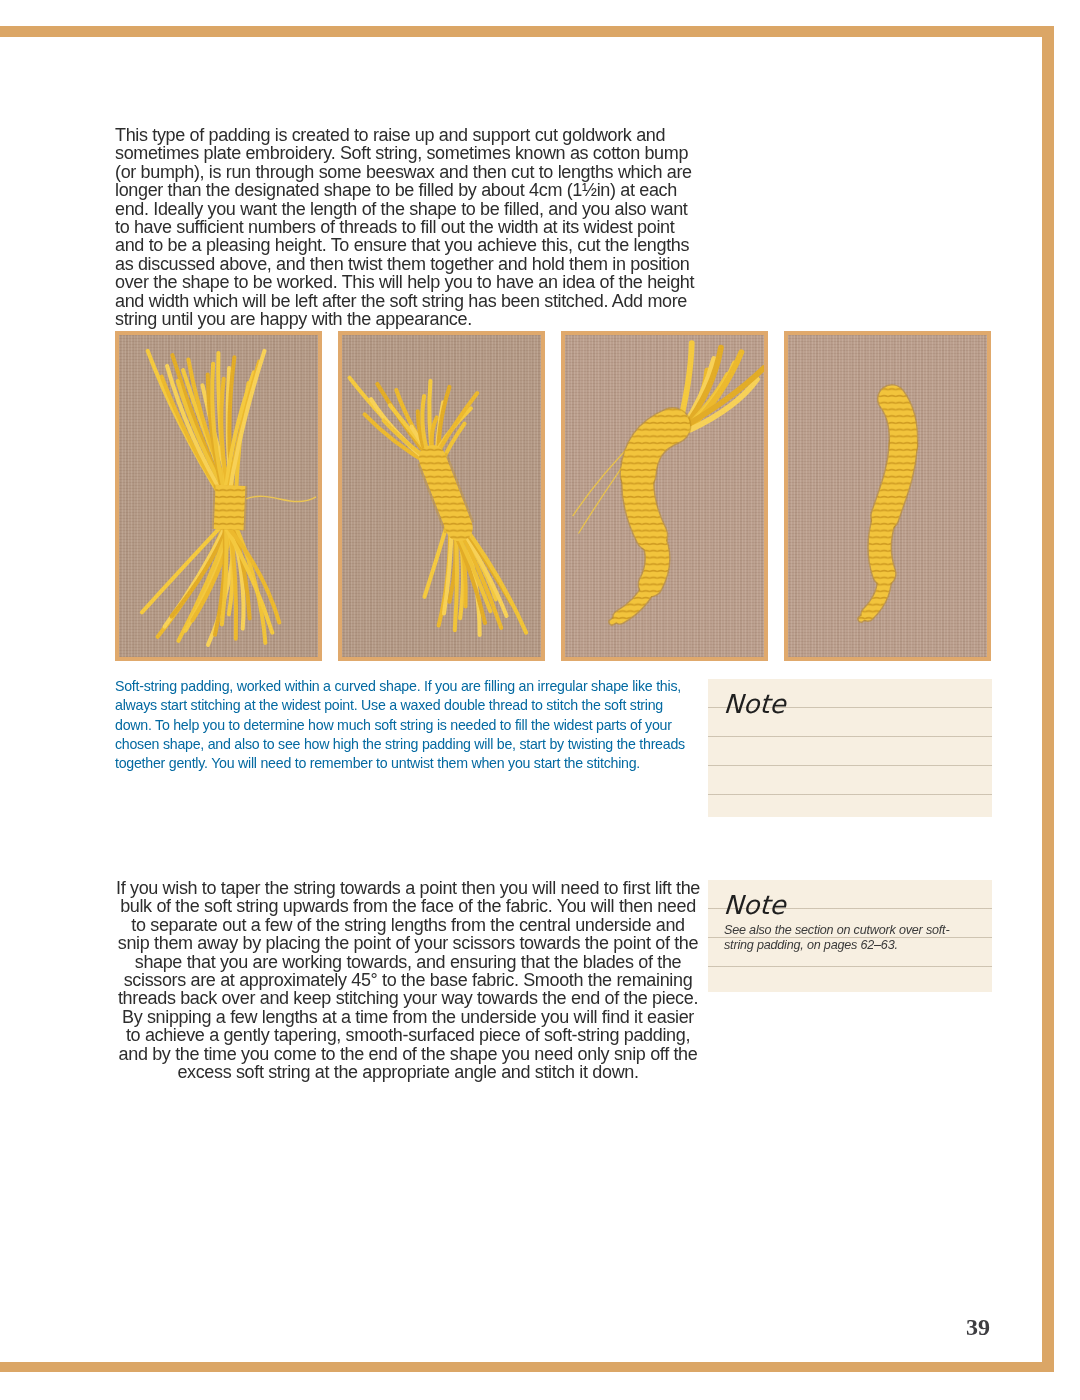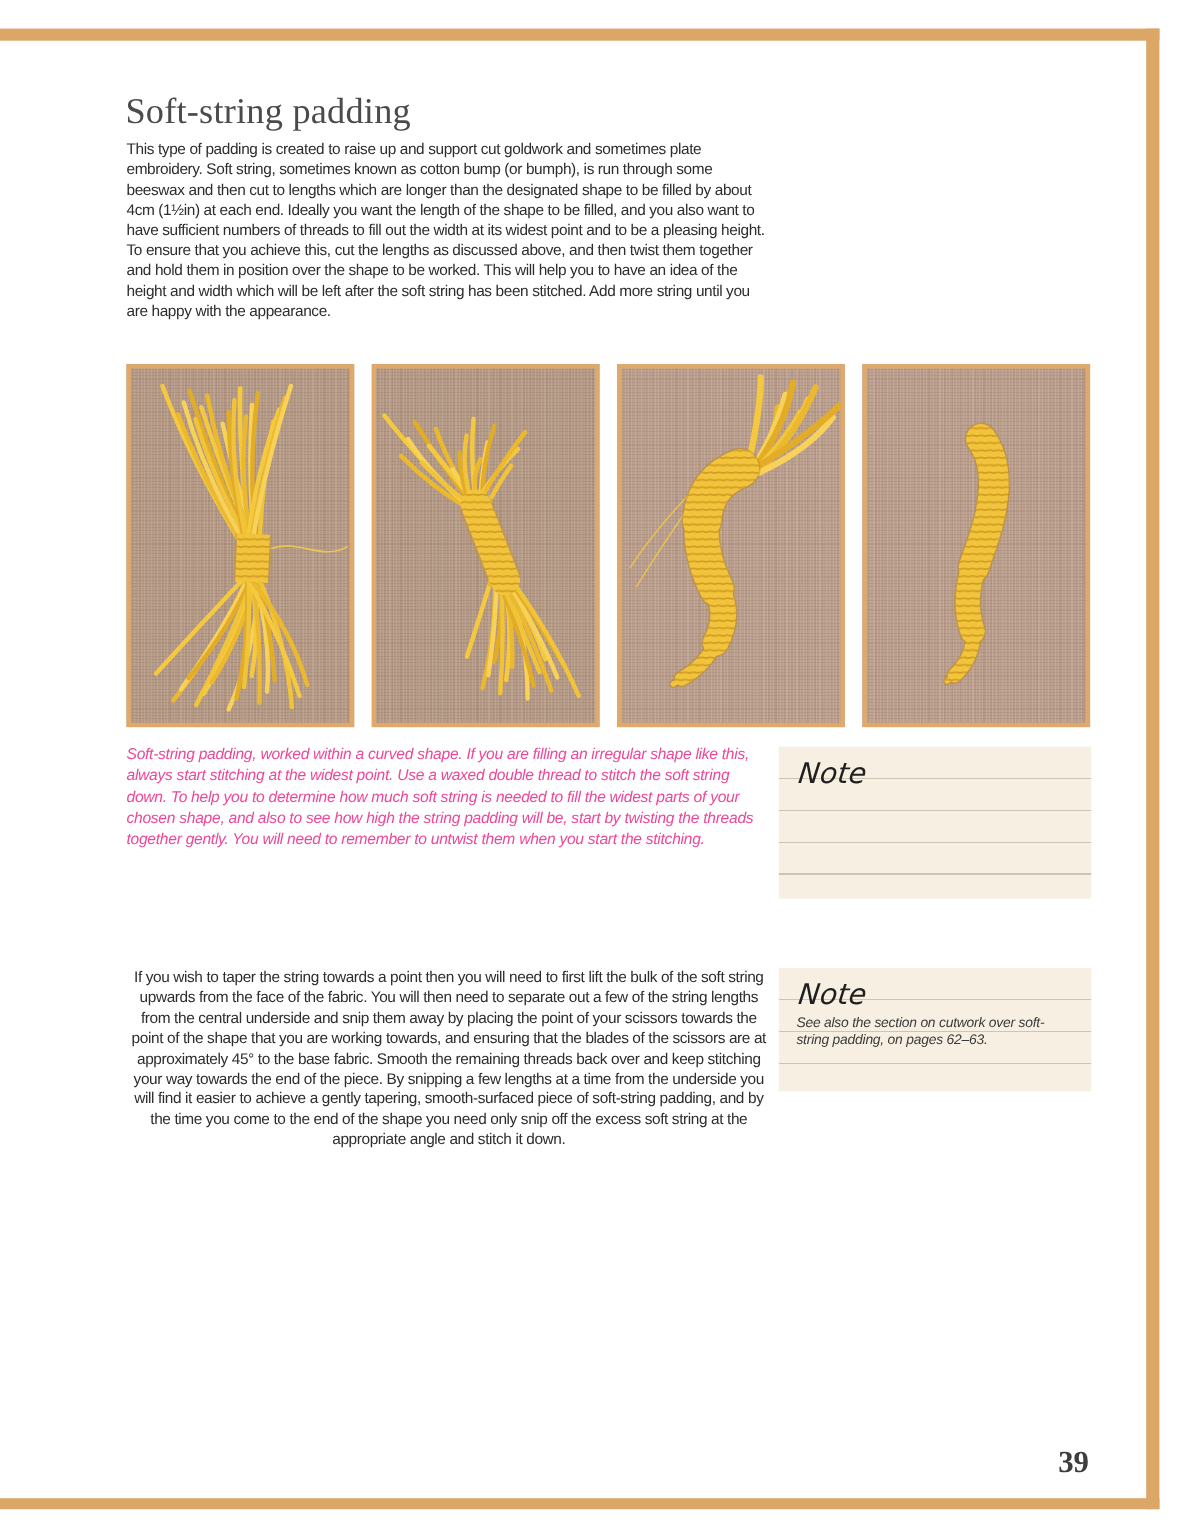--- a/index.html
+++ b/index.html
@@ -9,26 +9,26 @@
   .bar{position:absolute;background:#dba666;}
   #bar-top{left:0;top:26px;width:1054px;height:11px;}
   #bar-right{left:1042px;top:26px;width:12px;height:1346px;}
   #bar-bottom{left:0;top:1362px;width:1054px;height:10px;}
 
   h1.title{position:absolute;left:114px;top:84px;margin:0;
     font-family:"Liberation Serif",serif;font-weight:400;font-size:33px;
     color:#4b4b4e;letter-spacing:.2px;}
 
   .para{position:absolute;left:115px;width:586px;margin:0;
-    font-size:14px;line-height:18.4px;letter-spacing:-.35px;color:#2d2d2d;}
+    font-size:18px;line-height:18.4px;letter-spacing:-.35px;color:#2d2d2d;}
   #intro{top:126px;}
   #taper{top:879px;text-align:center;}
 
   .caption{position:absolute;left:115px;top:677px;width:580px;margin:0;
-    font-style:italic;font-size:14.2px;line-height:19.3px;letter-spacing:-.25px;color:#ec4899;}
+    font-size:14.2px;line-height:19.3px;letter-spacing:-.25px;color:#0369a1;}
 
   figure.photo{position:absolute;top:331px;width:207px;height:330px;margin:0;
     box-sizing:border-box;border:4px solid #e0a96c;
     background-color:#b49a87;
     background-image:
       repeating-linear-gradient(90deg, rgba(255,246,232,.12) 0 1px, rgba(0,0,0,0) 1px 3px),
       repeating-linear-gradient(0deg, rgba(112,80,58,.13) 0 1px, rgba(0,0,0,0) 1px 3px),
       repeating-linear-gradient(90deg, rgba(112,80,58,.07) 0 2px, rgba(0,0,0,0) 2px 7px);}
   #photo1{left:115px;} #photo2{left:338px;}
   #photo3{left:561px;background-color:#bb9f8e;} #photo4{left:784px;background-color:#bb9f8e;}
@@ -41,32 +41,31 @@
     padding:12px 18px 0 16px;}
   #note1{top:679px;height:138px;}
   #note2{top:880px;height:112px;}
   .note-title{display:inline-block;margin:0 0 5px 2px;
     font-family:"DejaVu Sans",sans-serif;font-style:italic;font-weight:400;
     font-size:26px;color:#1f1f1f;transform:skewX(-7deg);line-height:1;}
   .note-text{font-style:italic;font-size:12.6px;line-height:15px;
     letter-spacing:-.2px;color:#3a3a3a;}
 
   .page-number{position:absolute;left:880px;top:1314px;width:110px;text-align:right;
-    font-family:"Liberation Serif",serif;font-weight:700;font-size:28px;color:#3d3d40;}
+    font-family:"Liberation Serif",serif;font-weight:700;font-size:24px;color:#3d3d40;}
 </style>
 </head>
 <body>
 
 <div id="page">
 
   <div class="bar" id="bar-top"></div>
   <div class="bar" id="bar-right"></div>
   <div class="bar" id="bar-bottom"></div>
 
-  <h1 class="title">Soft-string padding</h1>
 
   <p class="para" id="intro">This type of padding is created to raise up and support cut goldwork and sometimes plate embroidery. Soft string, sometimes known as cotton bump (or bumph), is run through some beeswax and then cut to lengths which are longer than the designated shape to be filled by about 4cm (1½in) at each end. Ideally you want the length of the shape to be filled, and you also want to have sufficient numbers of threads to fill out the width at its widest point and to be a pleasing height. To ensure that you achieve this, cut the lengths as discussed above, and then twist them together and hold them in position over the shape to be worked. This will help you to have an idea of the height and width which will be left after the soft string has been stitched. Add more string until you are happy with the appearance.</p>
 
   <figure class="photo" id="photo1">
     <svg id="ph1" viewBox="0 0 207 330">
         <defs>
           <pattern id="cord1" width="8" height="7" patternUnits="userSpaceOnUse">
             <rect width="8" height="7" fill="#f2c43c"></rect>
             <path d="M0,5.5 Q4,3.8 8,5.5" stroke="#d09c22" stroke-width="1.6" fill="none"></path>
           </pattern>

